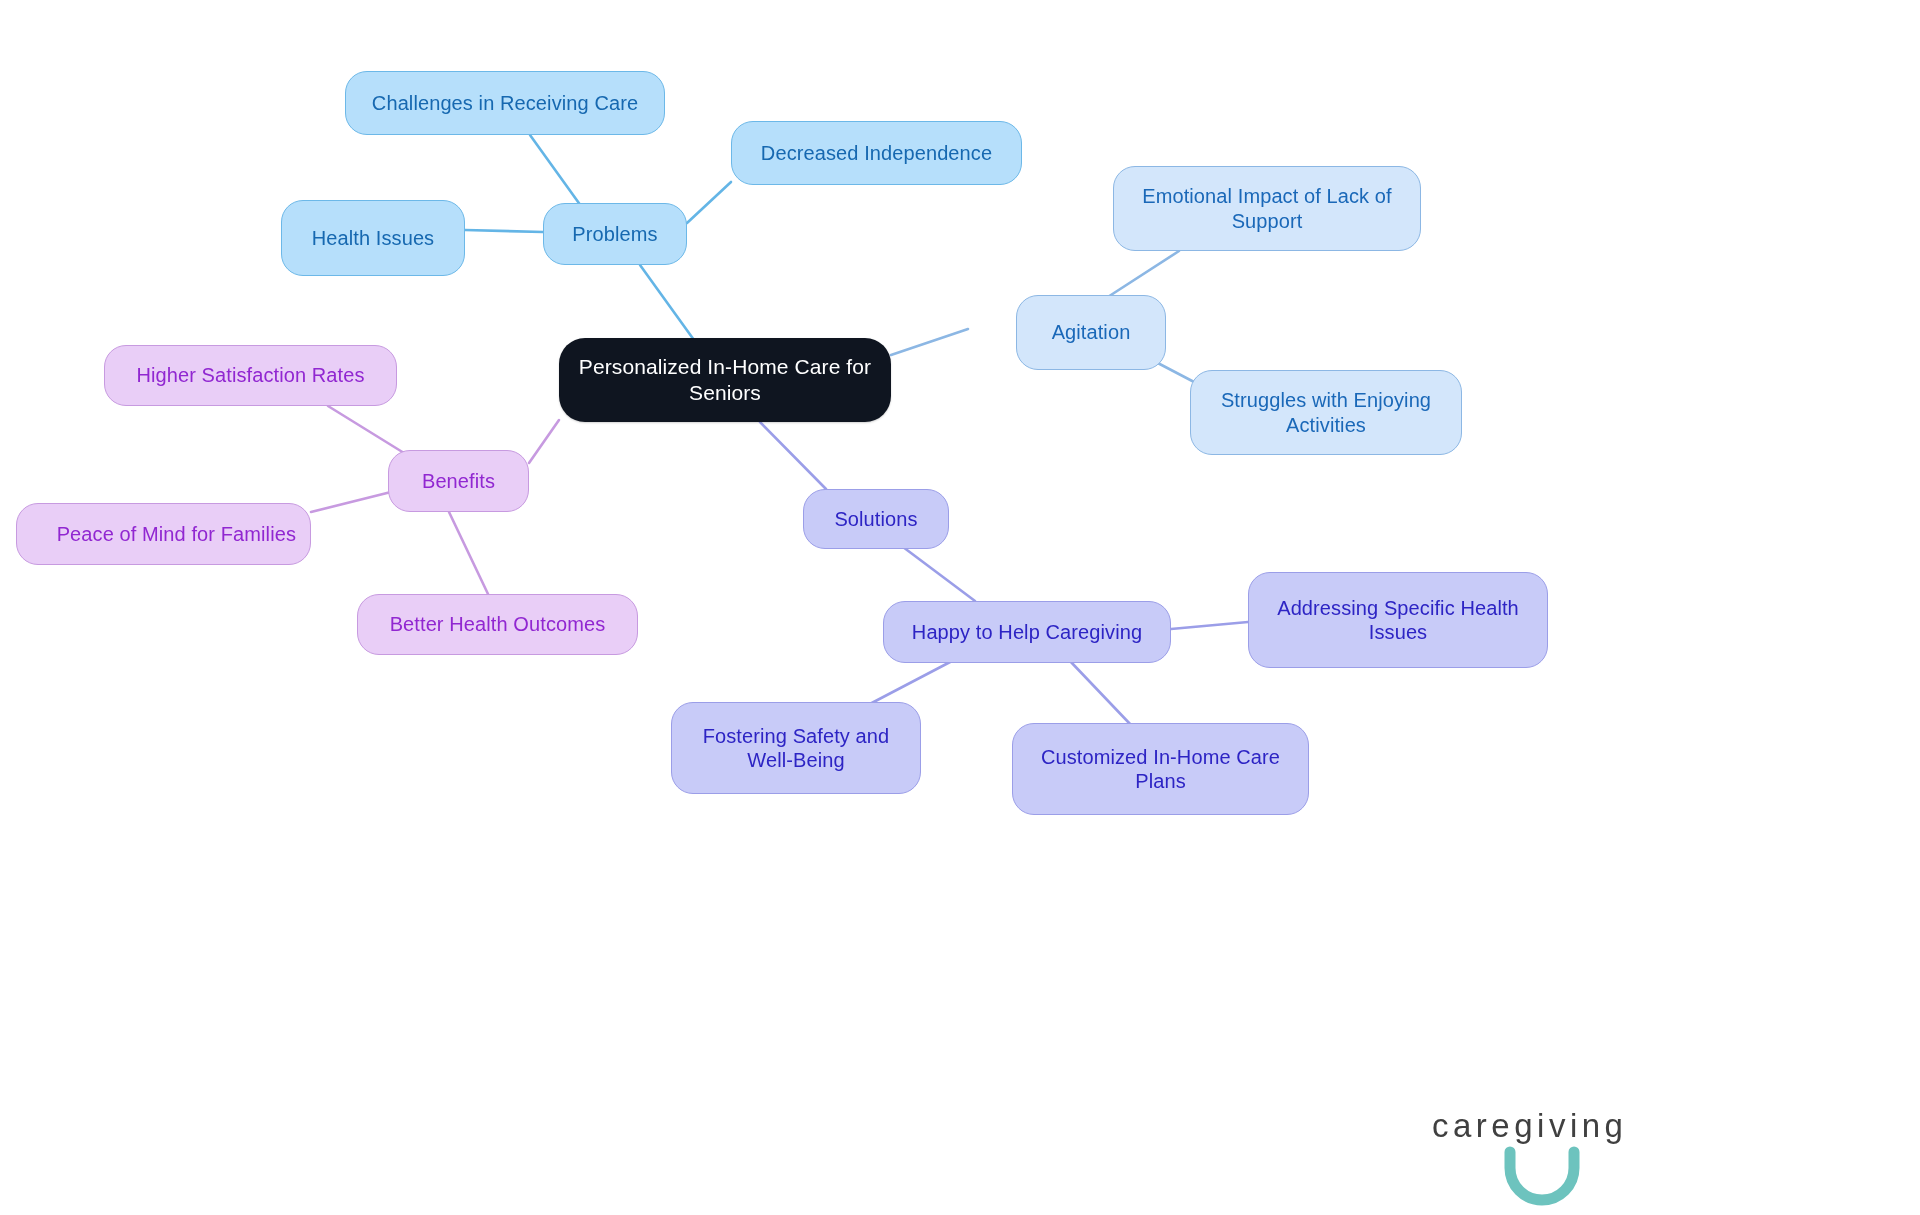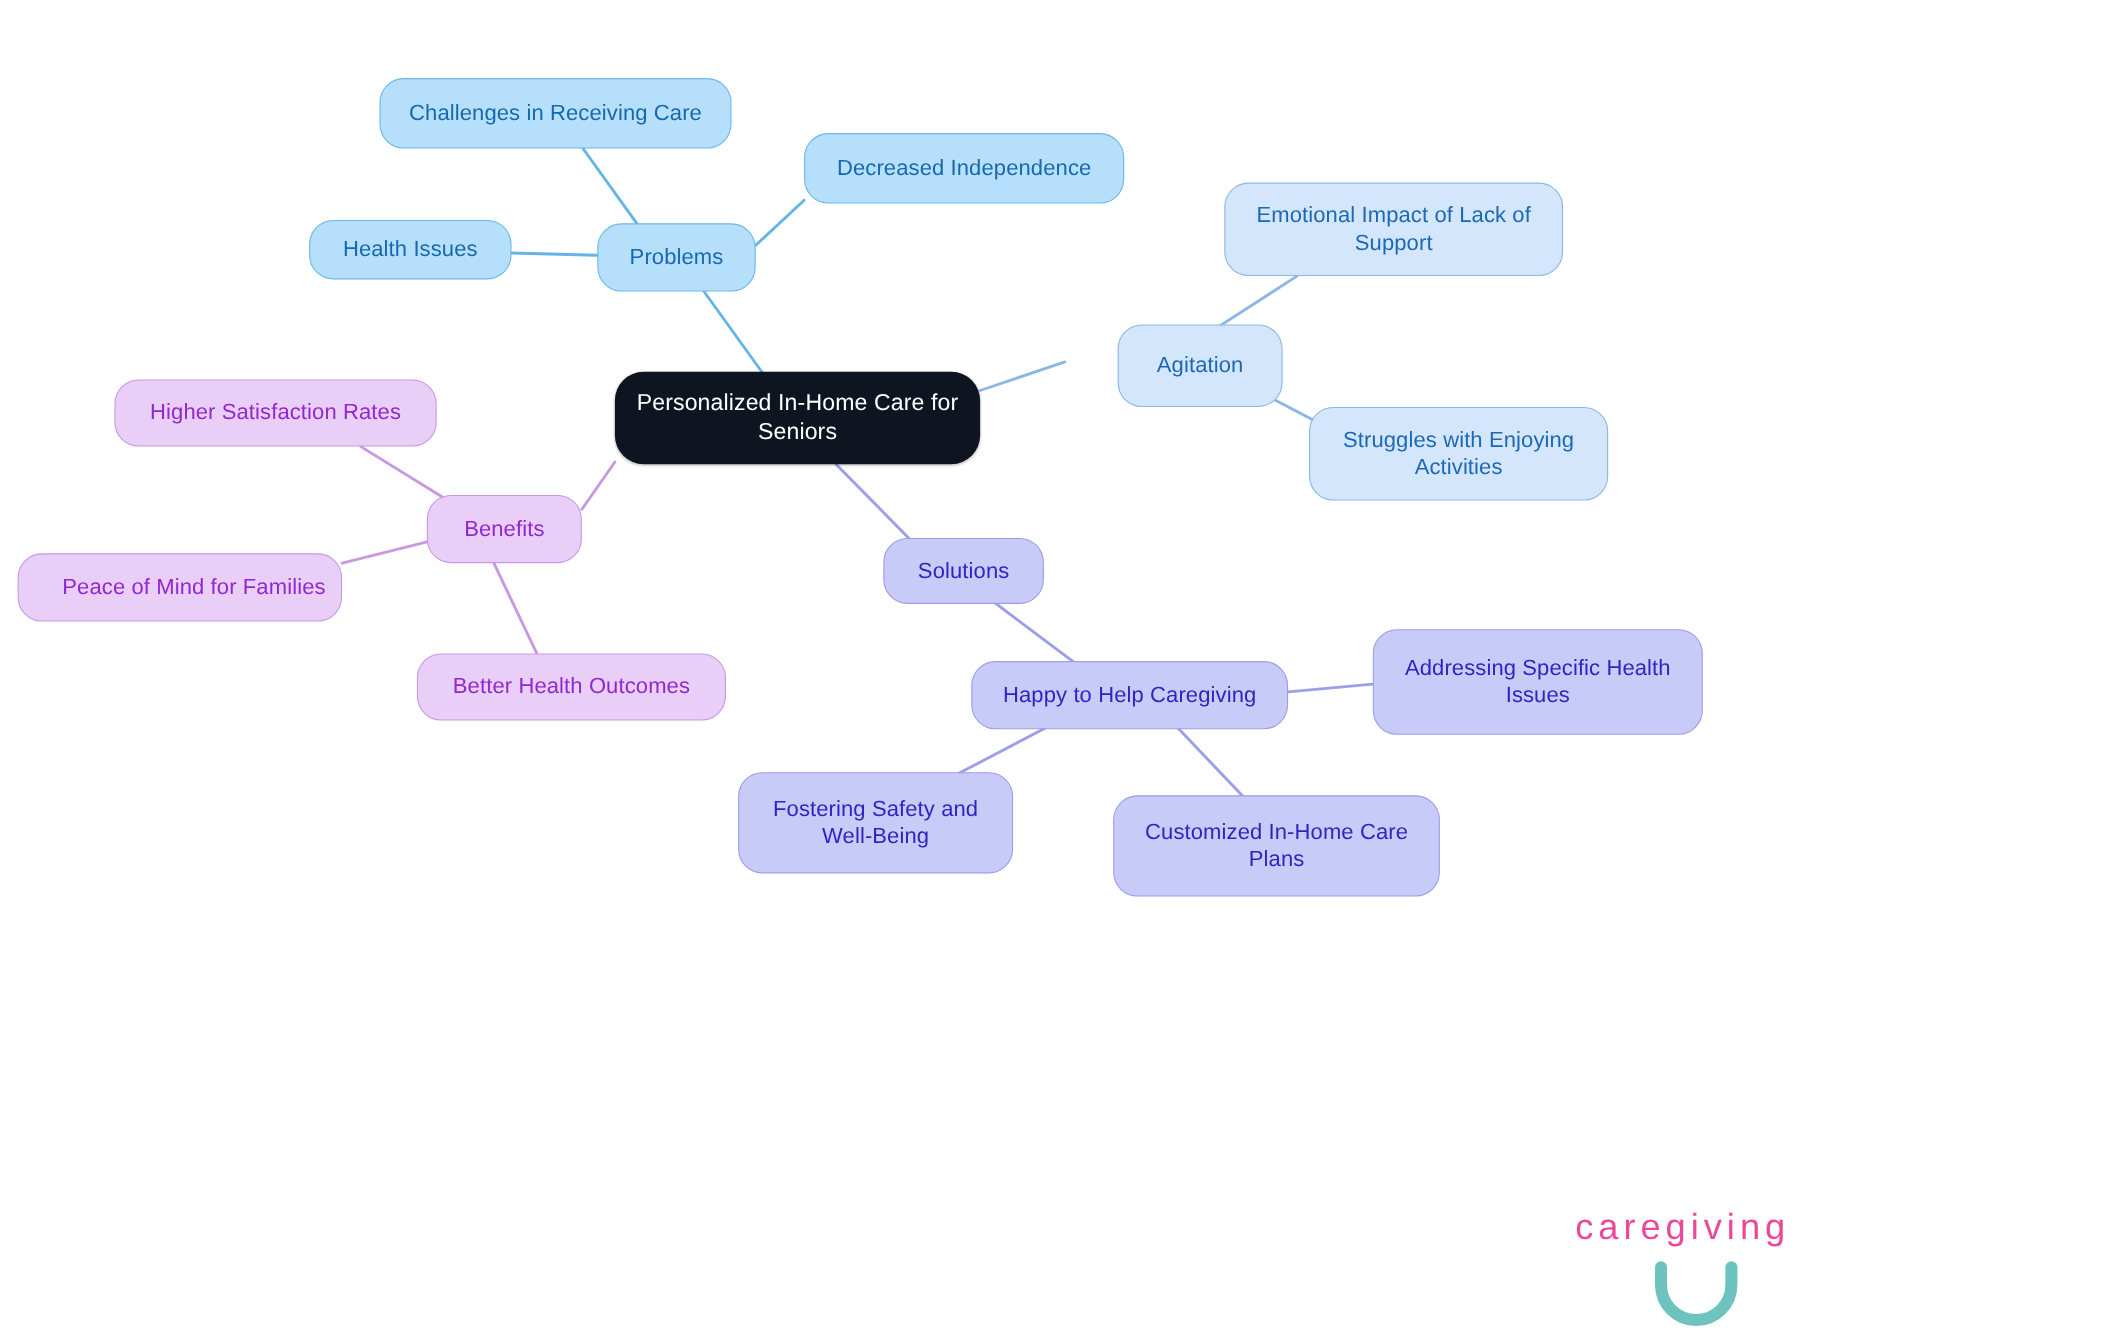--- a/index.html
+++ b/index.html
@@ -91,36 +91,36 @@
       <line x1="903" y1="547" x2="975" y2="601" stroke="#9b9ee8" stroke-width="2.6" stroke-linecap="round"></line>
       <line x1="1171" y1="629" x2="1248" y2="622" stroke="#9b9ee8" stroke-width="2.6" stroke-linecap="round"></line>
       <line x1="952" y1="661" x2="866" y2="706" stroke="#9b9ee8" stroke-width="2.6" stroke-linecap="round"></line>
       <line x1="1070" y1="661" x2="1131" y2="725" stroke="#9b9ee8" stroke-width="2.6" stroke-linecap="round"></line>
     </svg>
 
   <div id="nodes">
       <div class="node root" style="left: 559px; top: 338px; width: 332px; height: 84px; background: rgb(15, 21, 32); color: rgb(255, 255, 255); border-color: rgb(15, 21, 32); font-size: 21px;"><span>Personalized In-Home Care for Seniors</span></div>
       <div class="node" style="left: 543px; top: 203px; width: 144px; height: 62px; background: rgb(182, 223, 251); color: rgb(22, 104, 176); border-color: rgb(108, 184, 232); font-size: 20px;"><span>Problems</span></div>
       <div class="node" style="left: 345px; top: 71px; width: 320px; height: 64px; background: rgb(182, 223, 251); color: rgb(22, 104, 176); border-color: rgb(108, 184, 232); font-size: 20px;"><span>Challenges in Receiving Care</span></div>
-      <div class="node" style="left: 281px; top: 200px; width: 184px; height: 54px; background: rgb(182, 223, 251); color: rgb(22, 104, 176); border-color: rgb(108, 184, 232); font-size: 20px;"><span>Health Issues</span></div>
+      <div class="node" style="left: 281px; top: 200px; width: 184px; height: 76px; background: rgb(182, 223, 251); color: rgb(22, 104, 176); border-color: rgb(108, 184, 232); font-size: 20px;"><span>Health Issues</span></div>
       <div class="node" style="left: 731px; top: 121px; width: 291px; height: 64px; background: rgb(182, 223, 251); color: rgb(22, 104, 176); border-color: rgb(108, 184, 232); font-size: 20px;"><span>Decreased Independence</span></div>
       <div class="node" style="left: 1016px; top: 295px; width: 150px; height: 75px; background: rgb(211, 230, 251); color: rgb(26, 104, 184); border-color: rgb(140, 183, 228); font-size: 20px;"><span>Agitation</span></div>
       <div class="node" style="left: 1113px; top: 166px; width: 308px; height: 85px; background: rgb(211, 230, 251); color: rgb(26, 104, 184); border-color: rgb(140, 183, 228); font-size: 20px;"><span>Emotional Impact of Lack of Support</span></div>
       <div class="node" style="left: 1190px; top: 370px; width: 272px; height: 85px; background: rgb(211, 230, 251); color: rgb(26, 104, 184); border-color: rgb(140, 183, 228); font-size: 20px;"><span>Struggles with Enjoying Activities</span></div>
       <div class="node" style="left: 388px; top: 450px; width: 141px; height: 62px; background: rgb(233, 206, 247); color: rgb(145, 39, 209); border-color: rgb(199, 154, 224); font-size: 20px;"><span>Benefits</span></div>
       <div class="node" style="left: 104px; top: 345px; width: 293px; height: 61px; background: rgb(233, 206, 247); color: rgb(145, 39, 209); border-color: rgb(199, 154, 224); font-size: 20px;"><span>Higher Satisfaction Rates</span></div>
       <div class="node" style="left: 16px; top: 503px; width: 295px; height: 62px; background: rgb(233, 206, 247); color: rgb(145, 39, 209); border-color: rgb(199, 154, 224); font-size: 20px; justify-content: flex-end;"><span>Peace of Mind for Families</span></div>
-      <div class="node" style="left: 357px; top: 594px; width: 281px; height: 61px; background: rgb(233, 206, 247); color: rgb(145, 39, 209); border-color: rgb(199, 154, 224); font-size: 20px; margin-left: 22px;"><span>Better Health Outcomes</span></div>
+      <div class="node" style="left: 357px; top: 594px; width: 281px; height: 61px; background: rgb(233, 206, 247); color: rgb(145, 39, 209); border-color: rgb(199, 154, 224); font-size: 20px;"><span>Better Health Outcomes</span></div>
       <div class="node" style="left: 775px; top: 489px; width: 146px; height: 60px; background: rgb(200, 203, 248); color: rgb(45, 36, 196); border-color: rgb(155, 158, 232); font-size: 20px; margin-left: 28px;"><span>Solutions</span></div>
       <div class="node" style="left: 883px; top: 601px; width: 288px; height: 62px; background: rgb(200, 203, 248); color: rgb(45, 36, 196); border-color: rgb(155, 158, 232); font-size: 20px;"><span>Happy to Help Caregiving</span></div>
       <div class="node" style="left: 1248px; top: 572px; width: 300px; height: 96px; background: rgb(200, 203, 248); color: rgb(45, 36, 196); border-color: rgb(155, 158, 232); font-size: 20px;"><span>Addressing Specific Health Issues</span></div>
       <div class="node" style="left: 671px; top: 702px; width: 250px; height: 92px; background: rgb(200, 203, 248); color: rgb(45, 36, 196); border-color: rgb(155, 158, 232); font-size: 20px;"><span>Fostering Safety and Well-Being</span></div>
       <div class="node" style="left: 1012px; top: 723px; width: 297px; height: 92px; background: rgb(200, 203, 248); color: rgb(45, 36, 196); border-color: rgb(155, 158, 232); font-size: 20px;"><span>Customized In-Home Care Plans</span></div>
     </div>
 
   <div class="logo" id="logo" style="left: 1432px; top: 1090px;">
     <svg class="logo-smile" width="120" height="60" viewBox="0 0 120 60" style="left: 68px; top: 56px;">
       <path id="smile-path" d="M10 6 L10 22 A32 32 0 0 0 74 22 L74 6" fill="none" stroke-width="11" stroke-linecap="round" stroke="#6dc3be"></path>
     </svg>
-    <div class="logo-sub" style="color: #ec4899; margin-top: 8px; padding-right: 4px;">caregiving</div>
+    <div class="logo-sub" style="color: #404040; margin-top: 19px; padding-right: 4px;">caregiving</div>
   </div>
 
 </div>
 
 </body></html>

